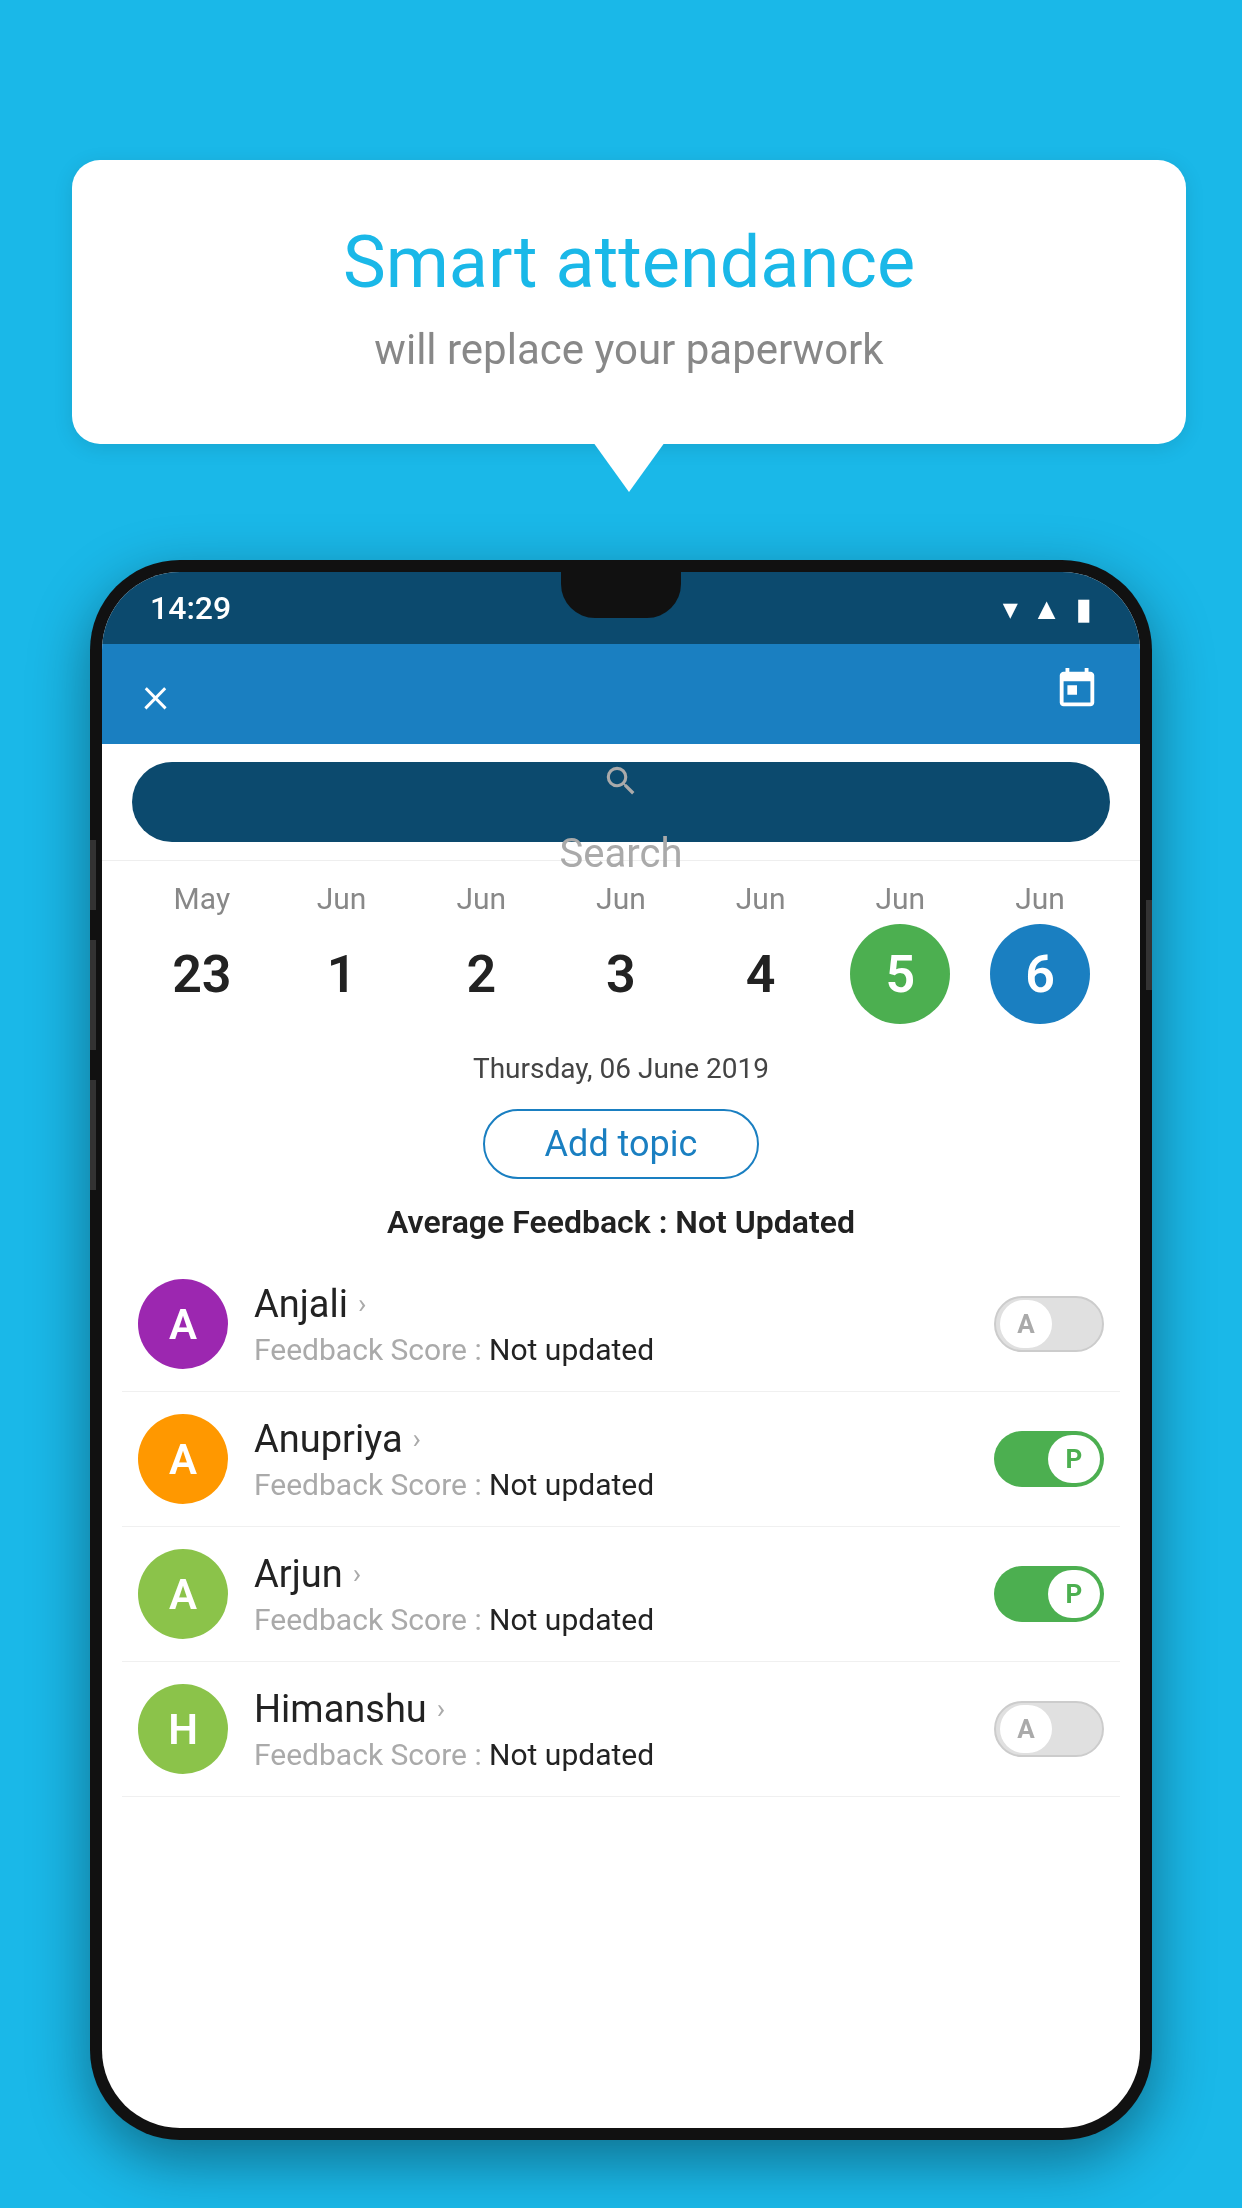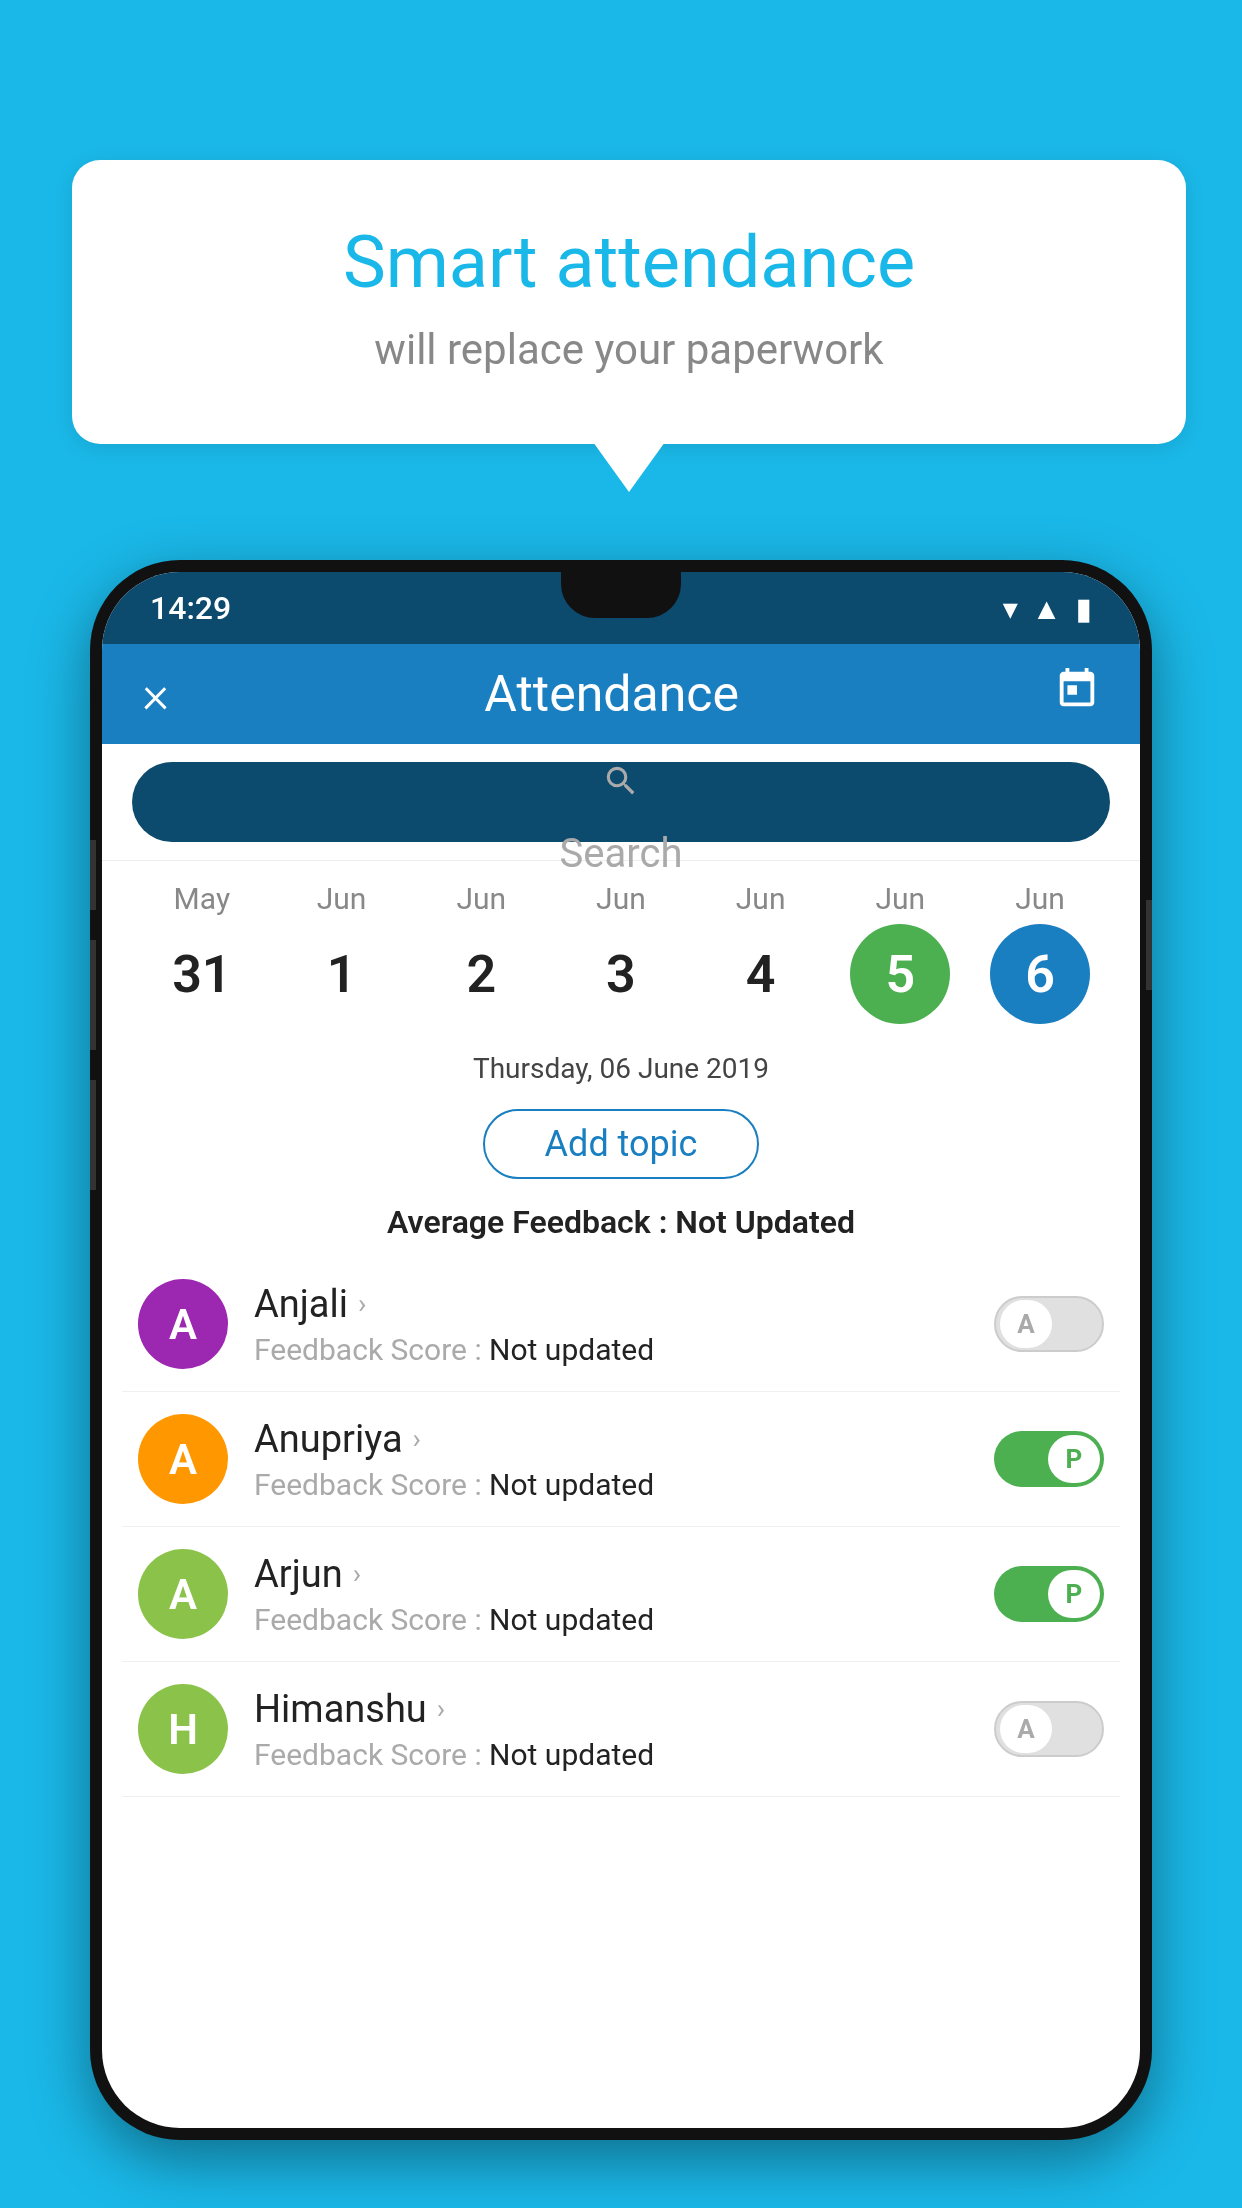--- a/index.html
+++ b/index.html
@@ -389,21 +389,20 @@
       <span class="status-time">14:29</span>
       <div class="status-icons">
         <span class="status-icon">▾</span>
         <span class="status-icon">▲</span>
         <span class="status-icon">▮</span>
       </div>
     </div>
 
     <div class="app-header">
       <span class="header-close">×</span>
-      <span class="header-title">Attendance</span>
       <span class="header-calendar">
         <svg width="46" height="46" viewBox="0 0 24 24" fill="white">
           <path d="M19 3h-1V1h-2v2H8V1H6v2H5c-1.1 0-2 .9-2 2v14c0 1.1.9 2 2 2h14c1.1 0 2-.9 2-2V5c0-1.1-.9-2-2-2zm0 16H5V8h14v11zM7 10h5v5H7z"></path>
         </svg>
       </span>
     </div>
 
     <div class="search-container">
       <div class="search-bar">
         <span class="search-icon">
@@ -411,21 +410,21 @@
             <path d="M15.5 14h-.79l-.28-.27A6.471 6.471 0 0 0 16 9.5 6.5 6.5 0 1 0 9.5 16c1.61 0 3.09-.59 4.23-1.57l.27.28v.79l5 4.99L20.49 19l-4.99-5zm-6 0C7.01 14 5 11.99 5 9.5S7.01 5 9.5 5 14 7.01 14 9.5 11.99 14 9.5 14z"></path>
           </svg>
         </span>
         <span class="search-text">Search</span>
       </div>
     </div>
 
     <div class="calendar-row" id="calendar-row">
         <div class="cal-item">
           <div class="cal-month">May</div>
-          <div class="cal-day ">31</div>
+          <div class="cal-day ">23</div>
         </div>
         <div class="cal-item">
           <div class="cal-month">Jun</div>
           <div class="cal-day ">1</div>
         </div>
         <div class="cal-item">
           <div class="cal-month">Jun</div>
           <div class="cal-day ">2</div>
         </div>
         <div class="cal-item">

